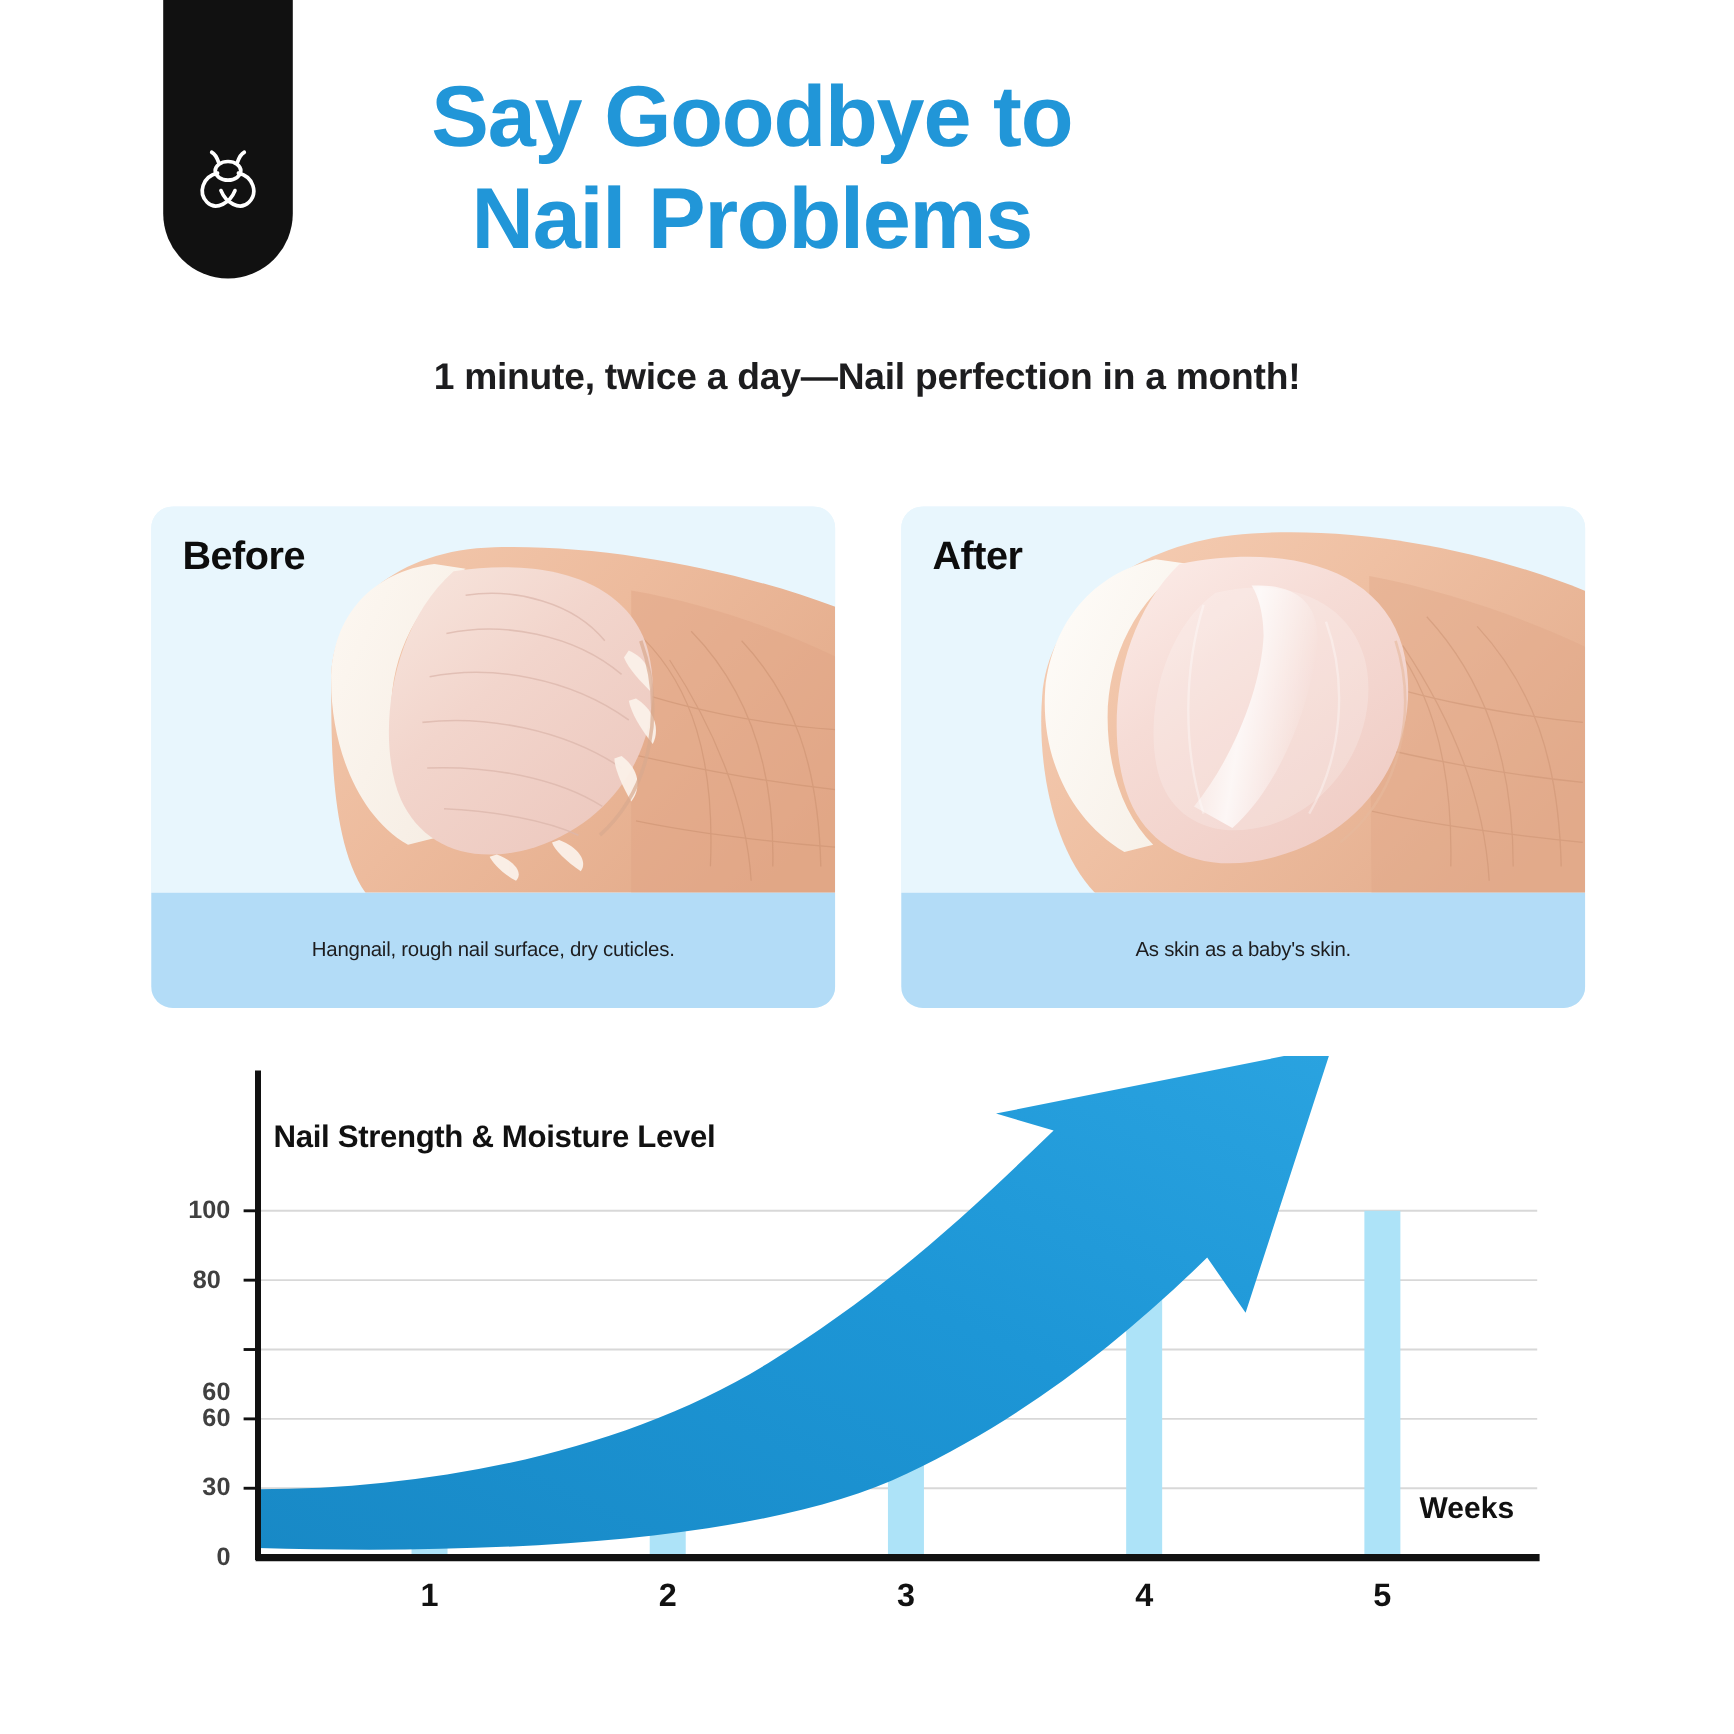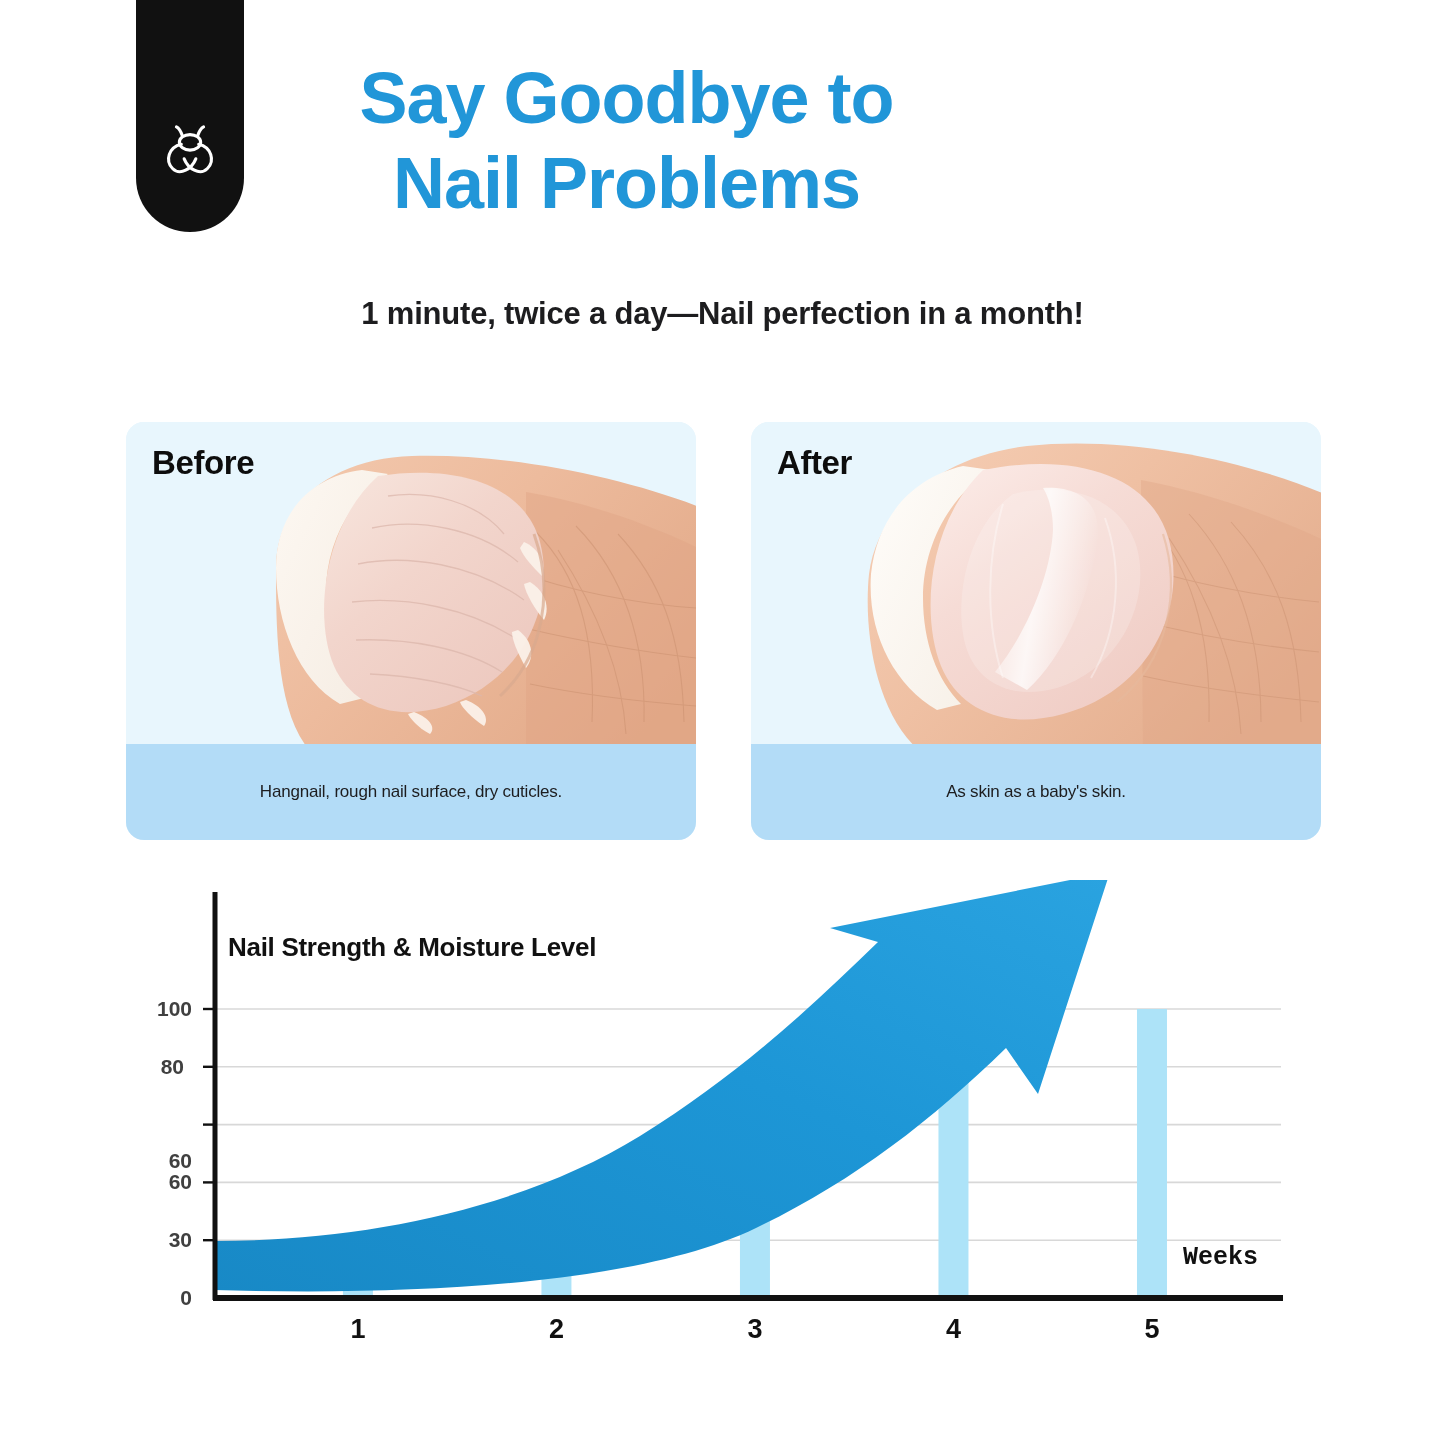--- a/index.html
+++ b/index.html
@@ -315,14 +315,14 @@
       <div class="y-label" style="left: 122px; width: 62px; top: 186.8px;">80</div>
       <div class="y-label" style="left: 130px; width: 62px; top: 129px;">100</div>
     </div>
   <div id="x-labels">
       <div class="x-label" style="left: 357.929px; top: 434px;">1</div>
       <div class="x-label" style="left: 556.442px; top: 434px;">2</div>
       <div class="x-label" style="left: 754.955px; top: 434px;">3</div>
       <div class="x-label" style="left: 953.468px; top: 434px;">4</div>
       <div class="x-label" style="left: 1151.98px; top: 434px;">5</div>
     </div>
-  <div class="axis-unit" id="weeks-unit" style="left: 1183px; top: 363px; font-family: Liberation Mono, monospace;">Weeks</div>
+  <div class="axis-unit" id="weeks-unit" style="left: 1183px; top: 363px;">Weeks</div>
 </div>
 
 </body></html>

